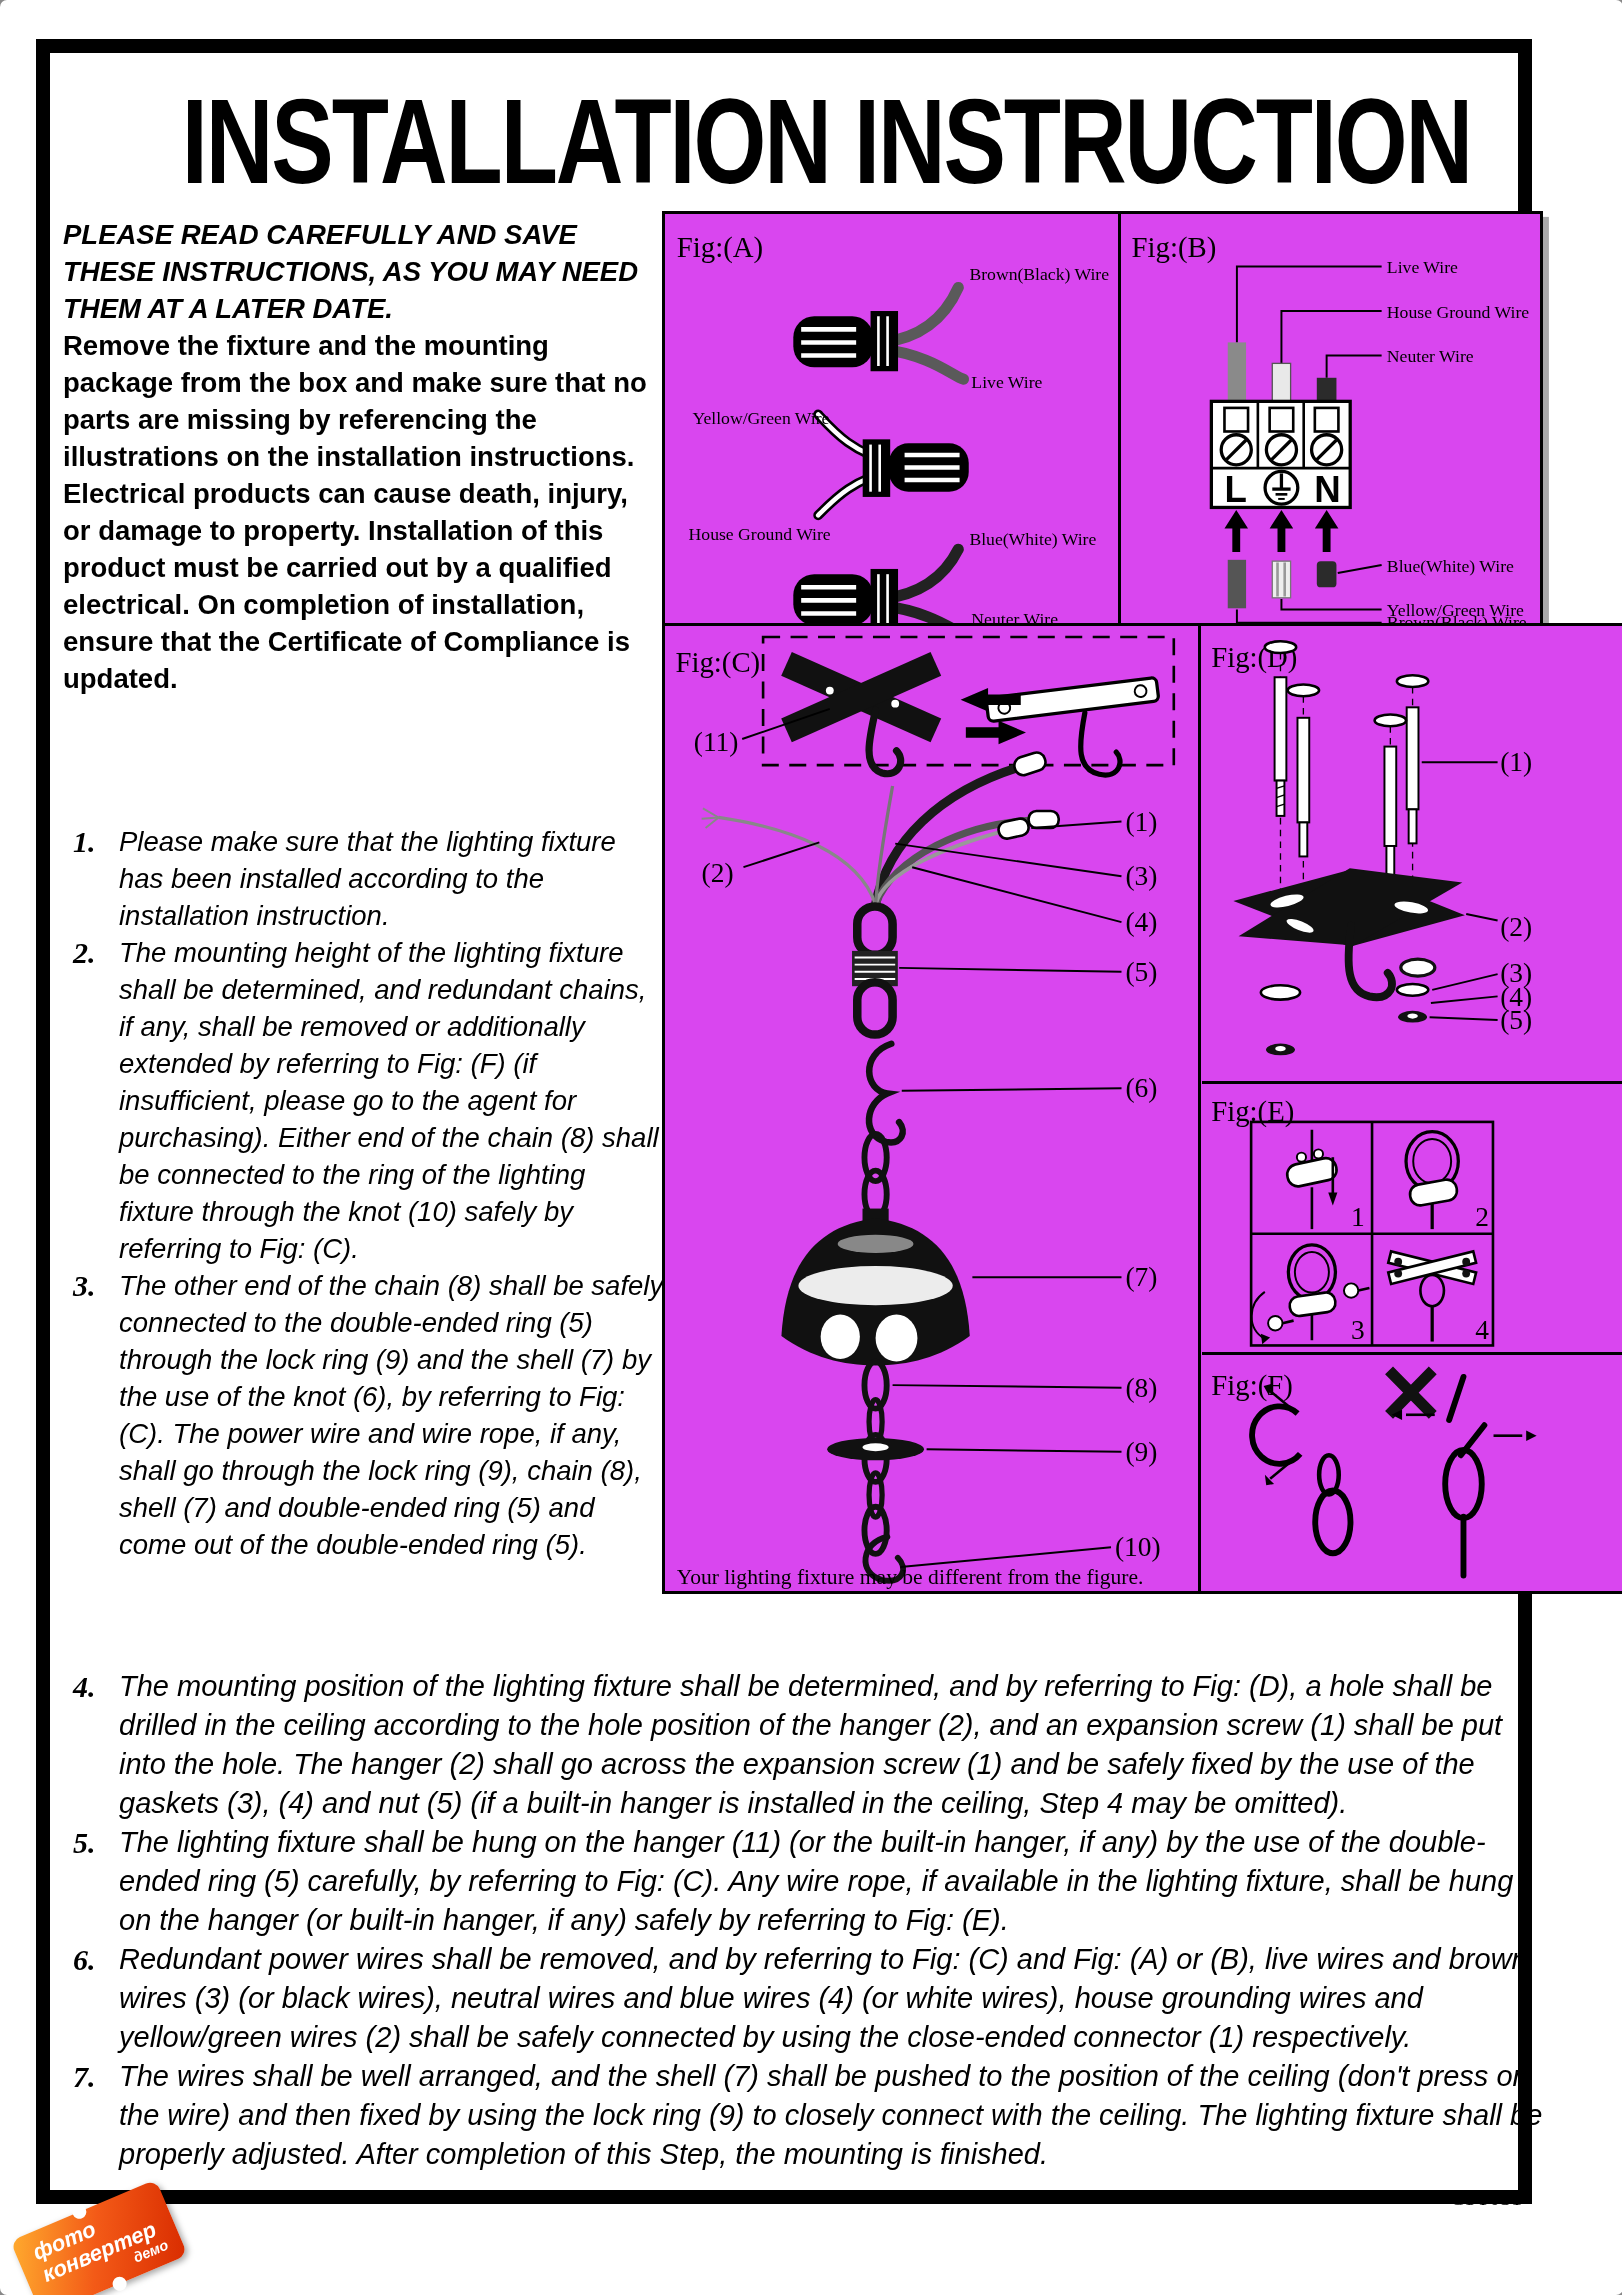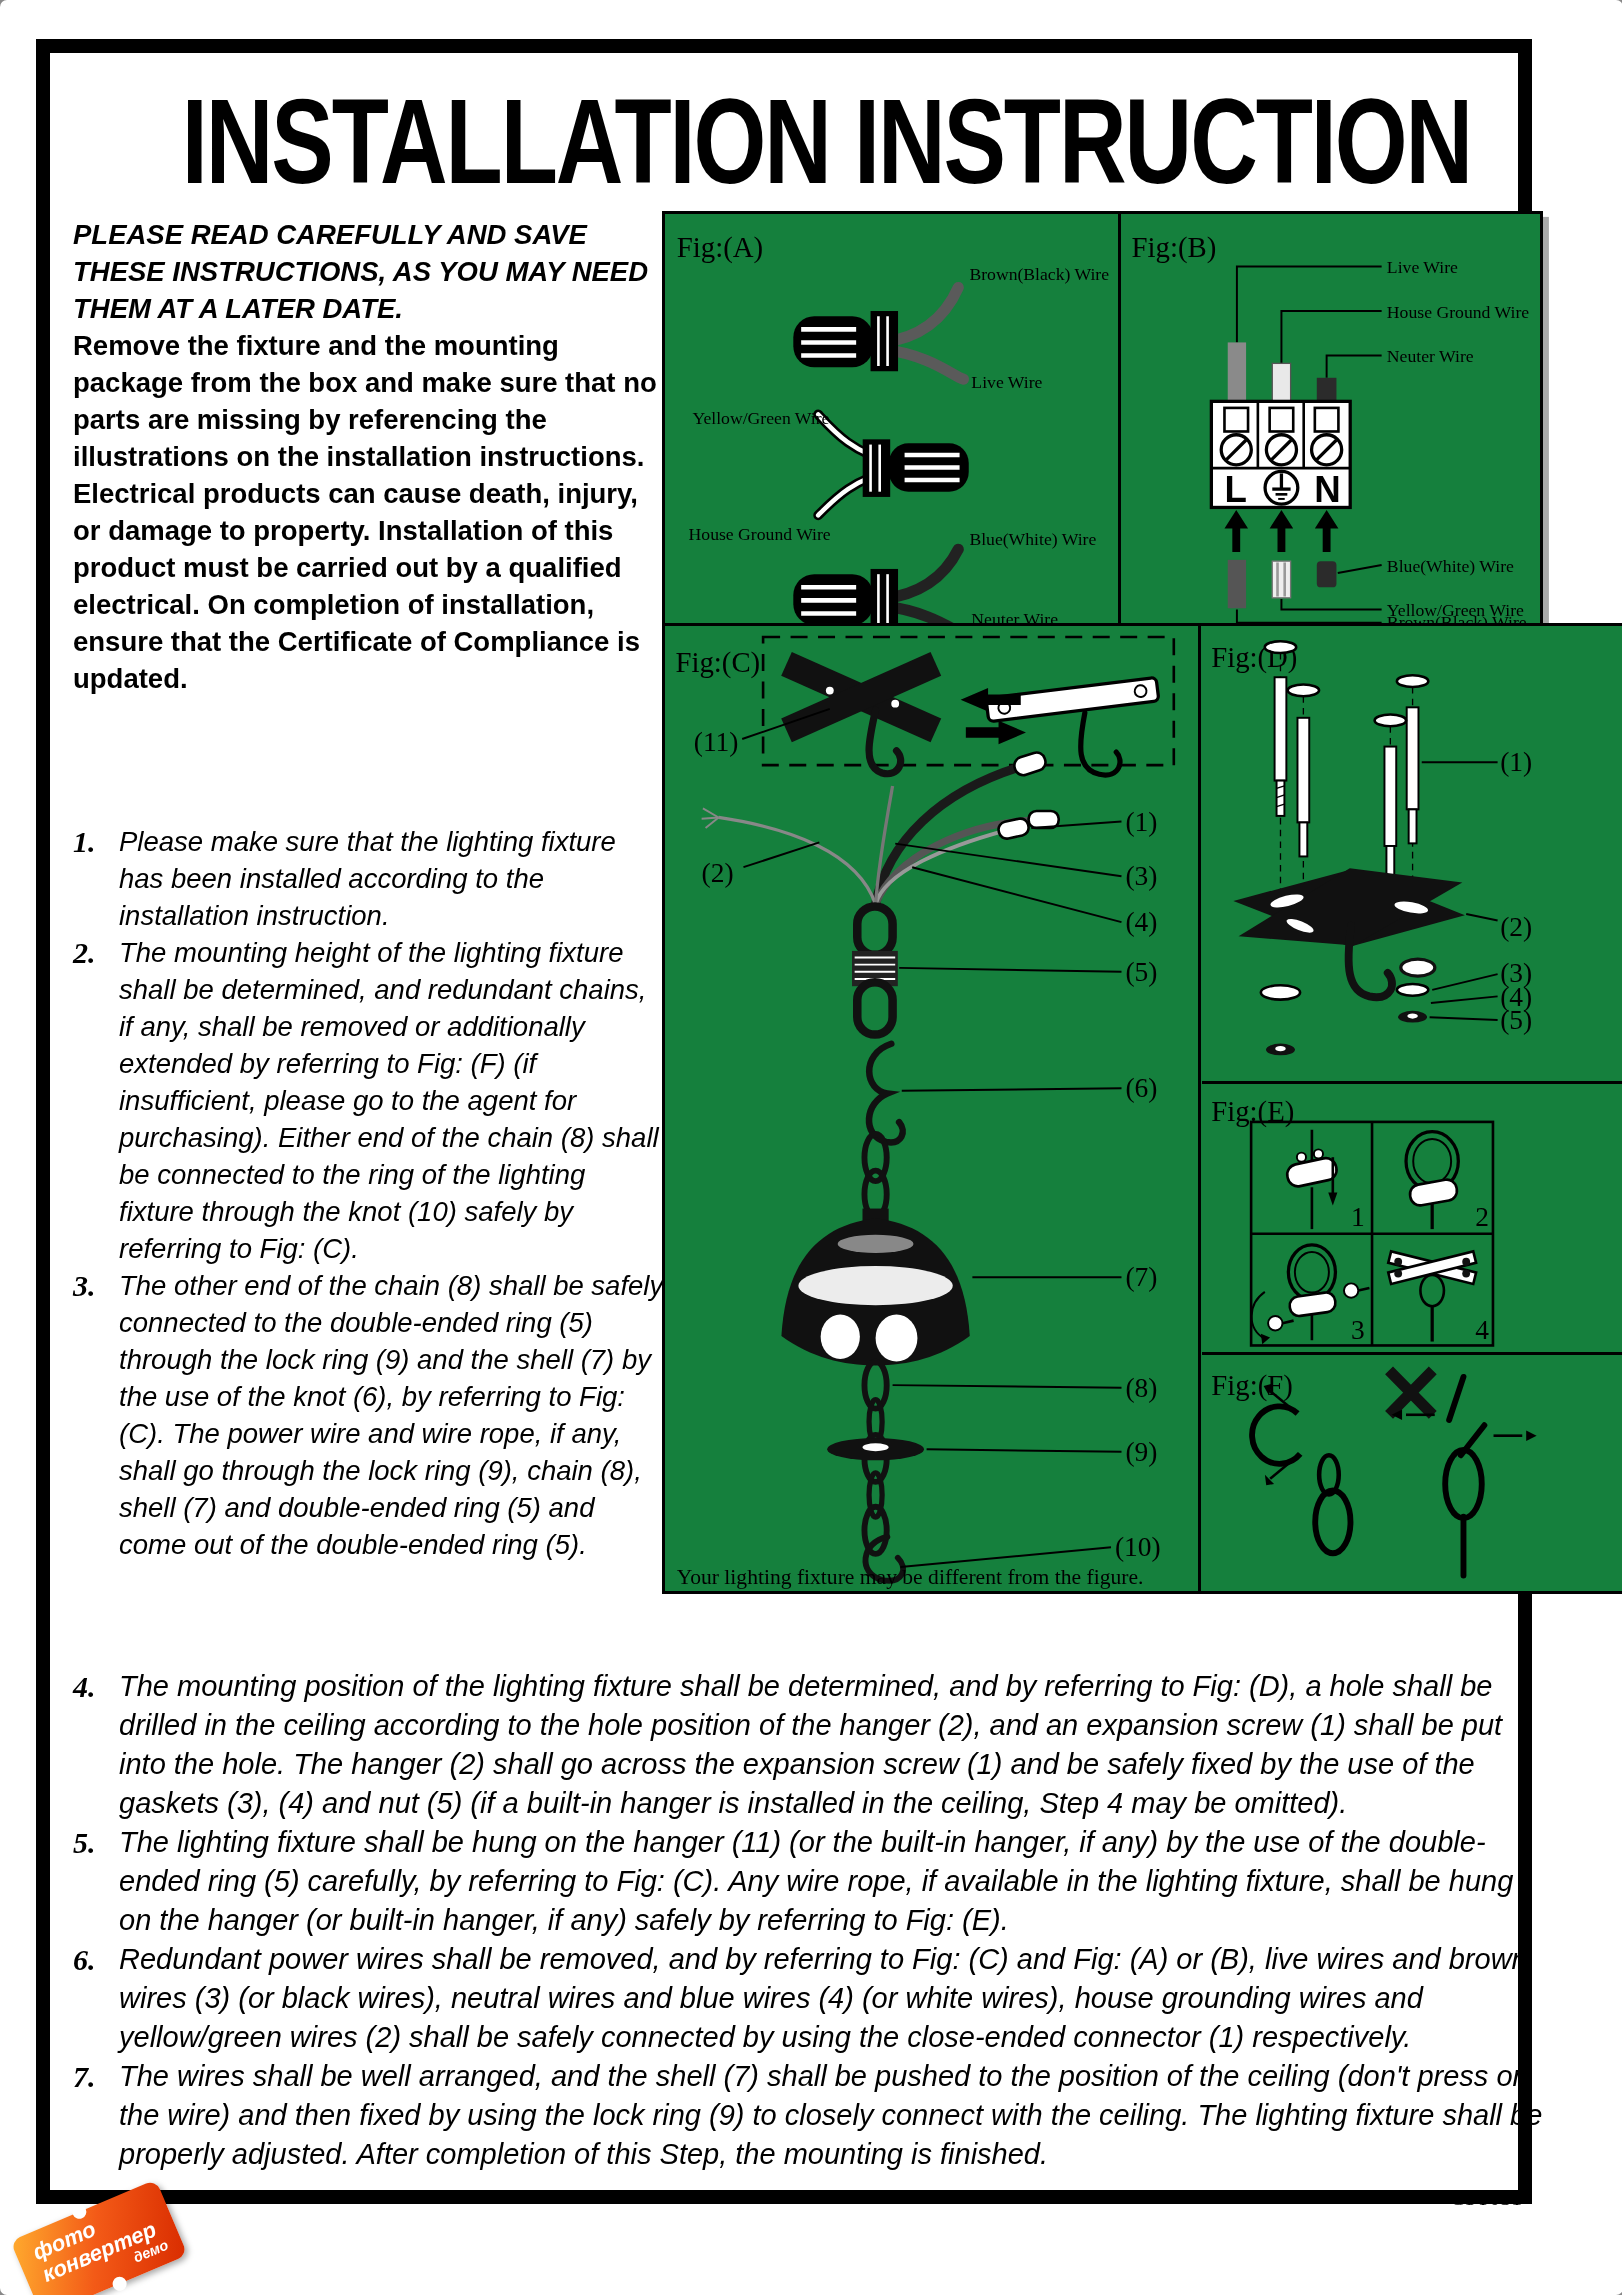--- a/index.html
+++ b/index.html
@@ -14,32 +14,32 @@
   .frame {
     position: absolute; left: 36px; top: 39px;
     width: 1496px; height: 2165px;
     border: 14.4px solid #000;
   }
   .title-wrap { position:absolute; left:0; top:72px; width:1623px; text-align:center; }
   .title {
     display:inline-block; font-size:120px; font-weight:bold; letter-spacing:-2.6px;
     transform: scaleX(0.78); transform-origin:center; white-space:nowrap;
   }
-  .intro { position:absolute; left:73px; top:216px; width:584px; font-size:27.5px; line-height:37px; font-weight:bold; }
+  .intro { position:absolute; left:63px; top:216px; width:584px; font-size:27.5px; line-height:37px; font-weight:bold; }
   .intro .em { font-style: italic; }
   .steps-left { position:absolute; left:73px; top:823px; width:593px; font-size:27.5px; line-height:37px; }
   .steps-bottom { position:absolute; left:73px; top:1667px; width:1476px; font-size:29px; line-height:39px; }
   .step { display:flex; align-items:flex-start; }
   .step-num {
     flex:none; width:46px; font-family:"Liberation Serif", serif;
     font-weight:bold; font-style:italic; font-size:30px;
   }
   .step-text { flex:1;font-style:italic; }
   .figbox {
-    position:absolute; border:3.3px solid #000; background:#15803d;
+    position:absolute; border:3.3px solid #000; background:#d946ef;
     box-shadow: 5.9px 5.9px 0 #a9a9a9;
   }
   .figbox-ab { left:662px; top:211px; width:881px; height:420px; }
   .figbox-main { left:662px; top:623px; width:1024px; height:971px; box-shadow:none; }
   .vdiv { position:absolute; top:0; bottom:0; width:3.3px; background:#000; }
   .hdiv { position:absolute; height:3.3px; background:#000; }
   .figpane { position:absolute; }
   svg { display:block; }
   svg text { font-family:"Liberation Serif", serif; fill:#000; }
   .fig-label { font-size:44px; }

